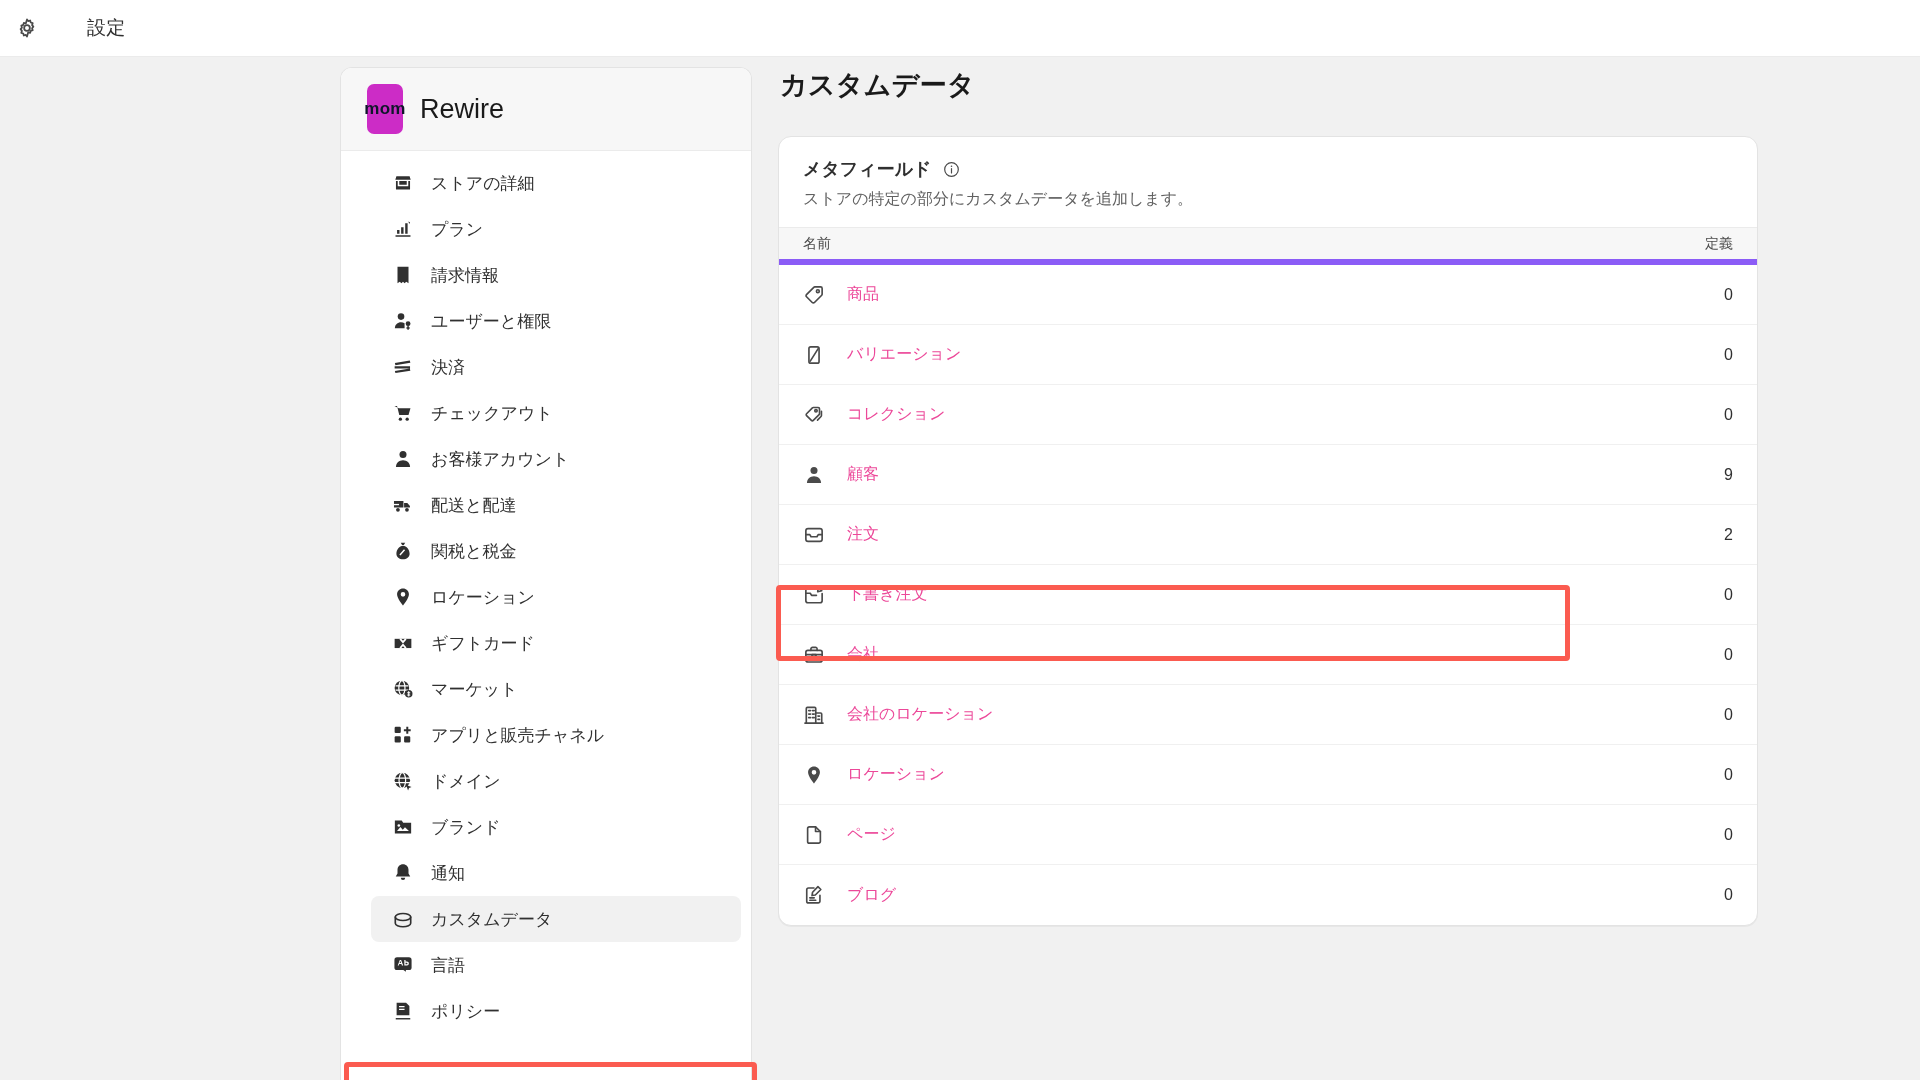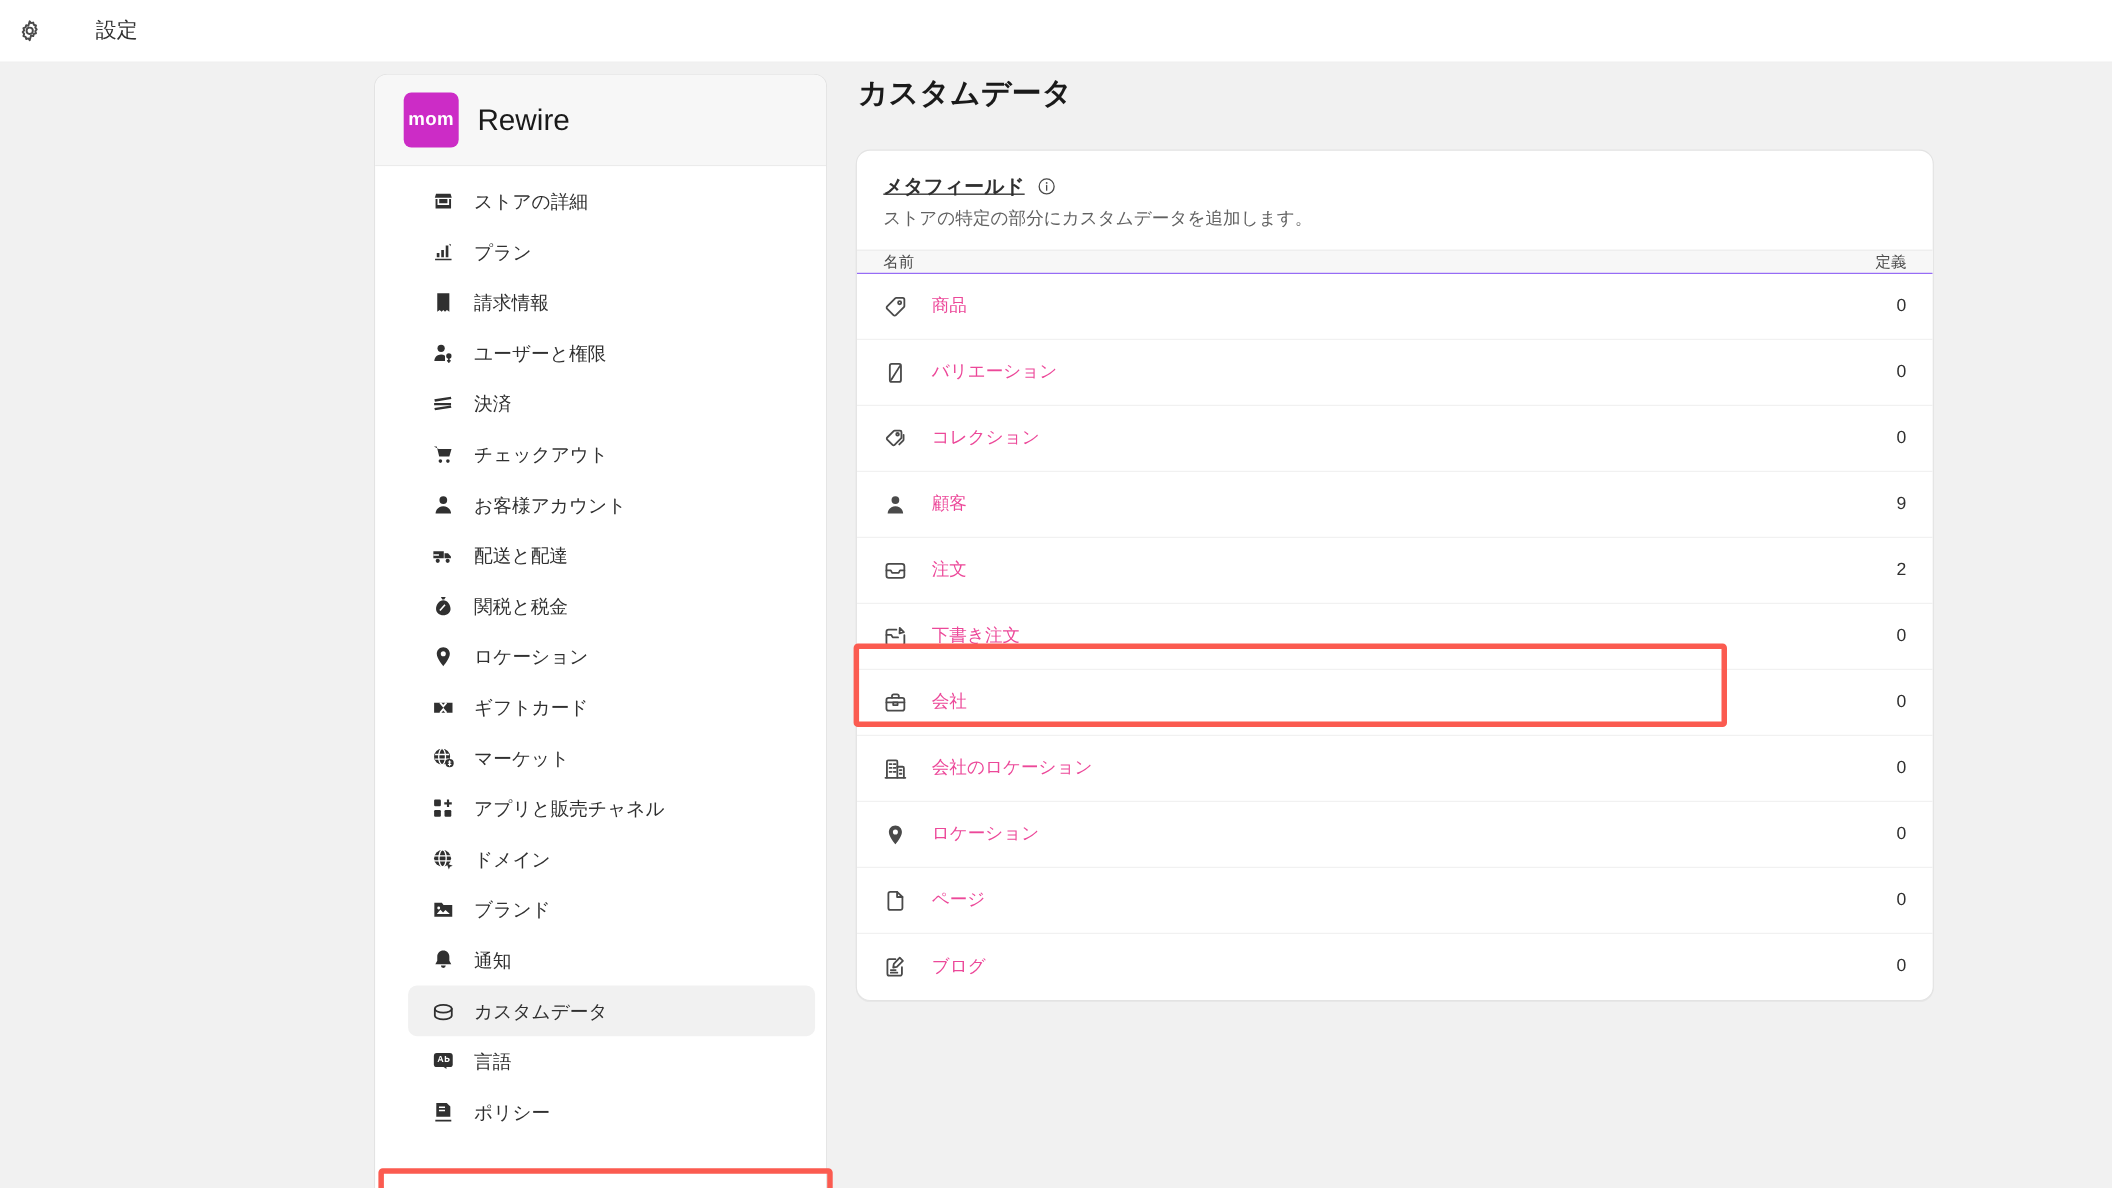--- a/index.html
+++ b/index.html
@@ -42,23 +42,23 @@
     border-bottom: none;
     overflow: hidden;
   }
   .store-head {
     height: 83px; background: #f7f7f7;
     display: flex; align-items: center;
     padding-left: 26px;
     border-bottom: 1px solid #ebebeb;
   }
   .store-logo {
-    width: 50px; height: 50px; border-radius: 7px;
+    width: 36px; height: 50px; border-radius: 7px;
     display: flex; align-items: center; justify-content: center;
-    font-size: 17px; color: #ffffff; font-weight: 600; letter-spacing: .3px;
+    font-size: 17px; color: #0f172a; font-weight: 600; letter-spacing: .3px;
   }
   .store-name {
     margin-left: 17px; font-size: 27px; color: #1a1a1a; font-weight: 400;
   }
 
   .nav { padding: 9px 10px 0 10px; margin-left: 20px; }
   .nav-item {
     display: flex; align-items: center;
     height: 46px; border-radius: 8px;
     padding-left: 21px;
@@ -87,31 +87,31 @@
   .card {
     margin-top: 33px;
     background: #ffffff;
     border-radius: 13px;
     border: 1px solid #e3e3e3;
     box-shadow: 0 1px 0 rgba(0,0,0,0.04);
     overflow: hidden;
     width: 980px;
   }
   .card-head { padding: 20px 24px 17px 24px; }
-  .card-head-row { display: flex; align-items: center; text-decoration: underline; }
+  .card-head-row { display: flex; align-items: center; }
   .card-title { font-size: 18px; color: #303030; font-weight: 700; }
   .info-icon { margin-left: 11px; display: flex; align-items: center; }
   .card-sub { margin-top: 8px; font-size: 16px; color: #616161; }
 
   .table-head {
-    display: flex; align-items: flex-end;
+    display: flex; align-items: center;
     background: #f7f7f7;
-    height: 22px;
+    height: 38px;
     border-top: 1px solid #ebebeb;
-    border-bottom: 1px solid #8b5cf6;
+    border-bottom: 6px solid #8b5cf6;
     padding: 0 24px 0 24px;
   }
   .th-name { font-size: 14px; color: #4a4a4a; flex: 1; }
   .th-def  { font-size: 14px; color: #4a4a4a; width: 90px; text-align: right; }
 
   .trow {
     display: flex; align-items: center;
     height: 60px;
     padding: 0 24px 0 24px;
     border-bottom: 1px solid #f0f0f0;

